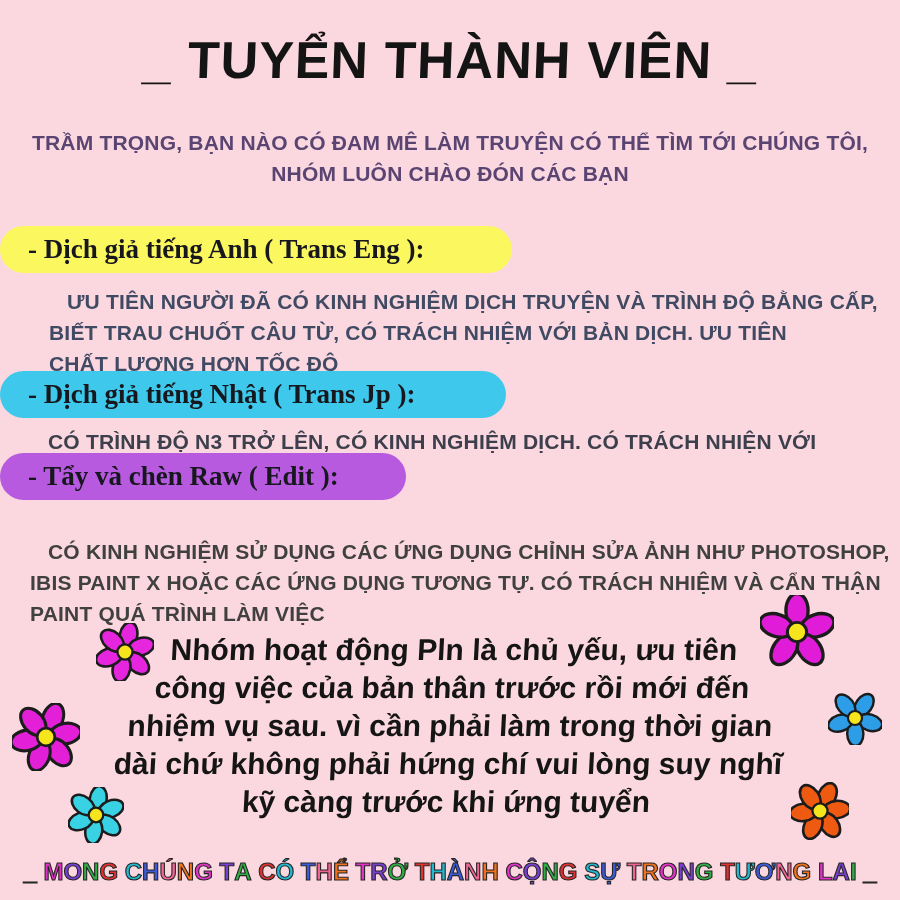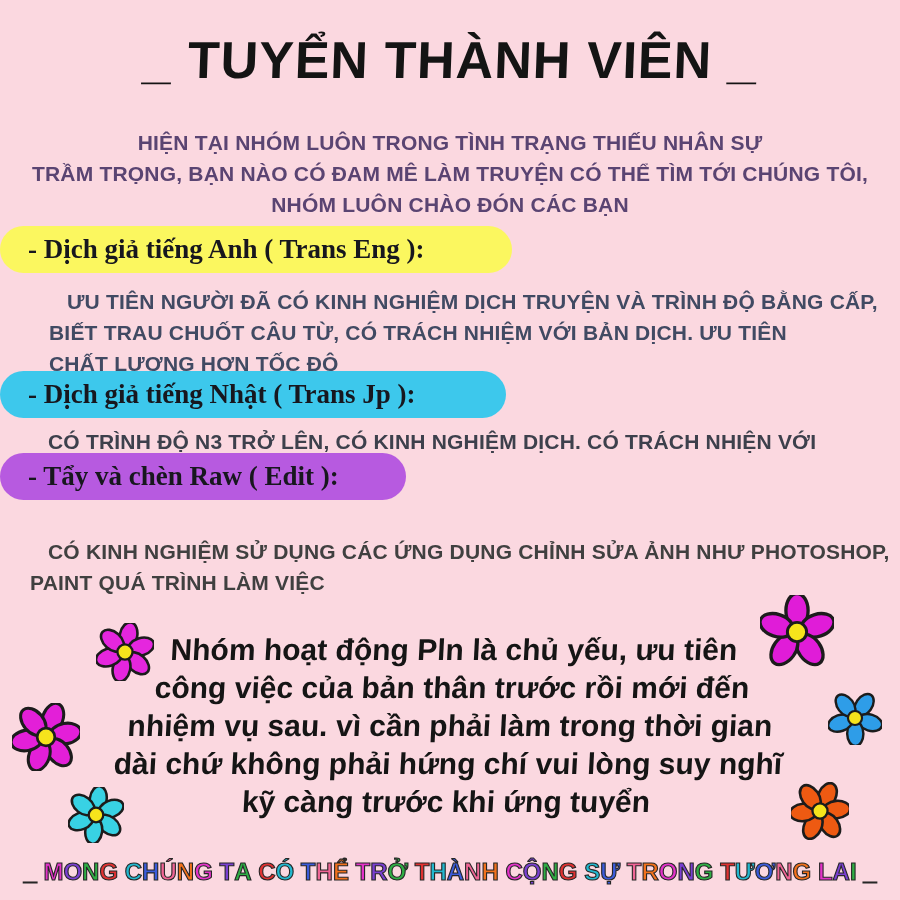--- a/index.html
+++ b/index.html
@@ -88,41 +88,41 @@
   .flower{position:absolute;}
 </style>
 </head>
 <body>
 
 <div class="page">
 
   <div class="title">_ TUYỂN THÀNH VIÊN _</div>
 
   <div class="intro" style="color: rgb(90, 68, 114);">
-      <div>HIỆN TẠI NHÓM LUÔN TRONG TÌNH TRẠNG THIẾU NHÂN SỰ</div>
       <div>TRẦM TRỌNG, BẠN NÀO CÓ ĐAM MÊ LÀM TRUYỆN CÓ THỂ TÌM TỚI CHÚNG TÔI,</div>
       <div>NHÓM LUÔN CHÀO ĐÓN CÁC BẠN</div>
     </div>
 
   <div class="pill pill-eng" style="background-color: rgb(251, 247, 95);">- Dịch giả tiếng Anh ( Trans Eng ):</div>
   <div class="body-text body-eng" style="color: rgb(65, 74, 99);">
       <div>ƯU TIÊN NGƯỜI ĐÃ CÓ KINH NGHIỆM DỊCH TRUYỆN VÀ TRÌNH ĐỘ BẰNG CẤP,</div>
       <div>BIẾT TRAU CHUỐT CÂU TỪ, CÓ TRÁCH NHIỆM VỚI BẢN DỊCH. ƯU TIÊN</div>
       <div>CHẤT LƯỢNG HƠN TỐC ĐỘ</div>
     </div>
 
   <div class="pill pill-jp" style="background-color: rgb(61, 200, 236);">- Dịch giả tiếng Nhật ( Trans Jp ):</div>
   <div class="body-text body-jp" style="color: rgb(61, 64, 76);">
       <div>CÓ TRÌNH ĐỘ N3 TRỞ LÊN, CÓ KINH NGHIỆM DỊCH. CÓ TRÁCH NHIỆN VỚI</div>
       <div>CÔNG VIỆC</div>
     </div>
 
   <div class="pill pill-edit" style="background-color: rgb(183, 90, 224);">- Tẩy và chèn Raw ( Edit ):</div>
   <div class="body-text body-edit" style="color: #404040;">
       <div>CÓ KINH NGHIỆM SỬ DỤNG CÁC ỨNG DỤNG CHỈNH SỬA ẢNH NHƯ PHOTOSHOP,</div>
+      <div>IBIS PAINT X HOẶC CÁC ỨNG DỤNG TƯƠNG TỰ. CÓ TRÁCH NHIỆM VÀ CẨN THẬN</div>
       <div>PAINT QUÁ TRÌNH LÀM VIỆC</div>
     </div>
 
   <div class="note" style="color: rgb(21, 21, 21);">
       <div>Nhóm hoạt động Pln là chủ yếu, ưu tiên</div>
       <div>công việc của bản thân trước rồi mới đến</div>
       <div>nhiệm vụ sau. vì cần phải làm trong thời gian</div>
       <div>dài chứ không phải hứng chí vui lòng suy nghĩ</div>
       <div>kỹ càng trước khi ứng tuyển</div>
     </div>

